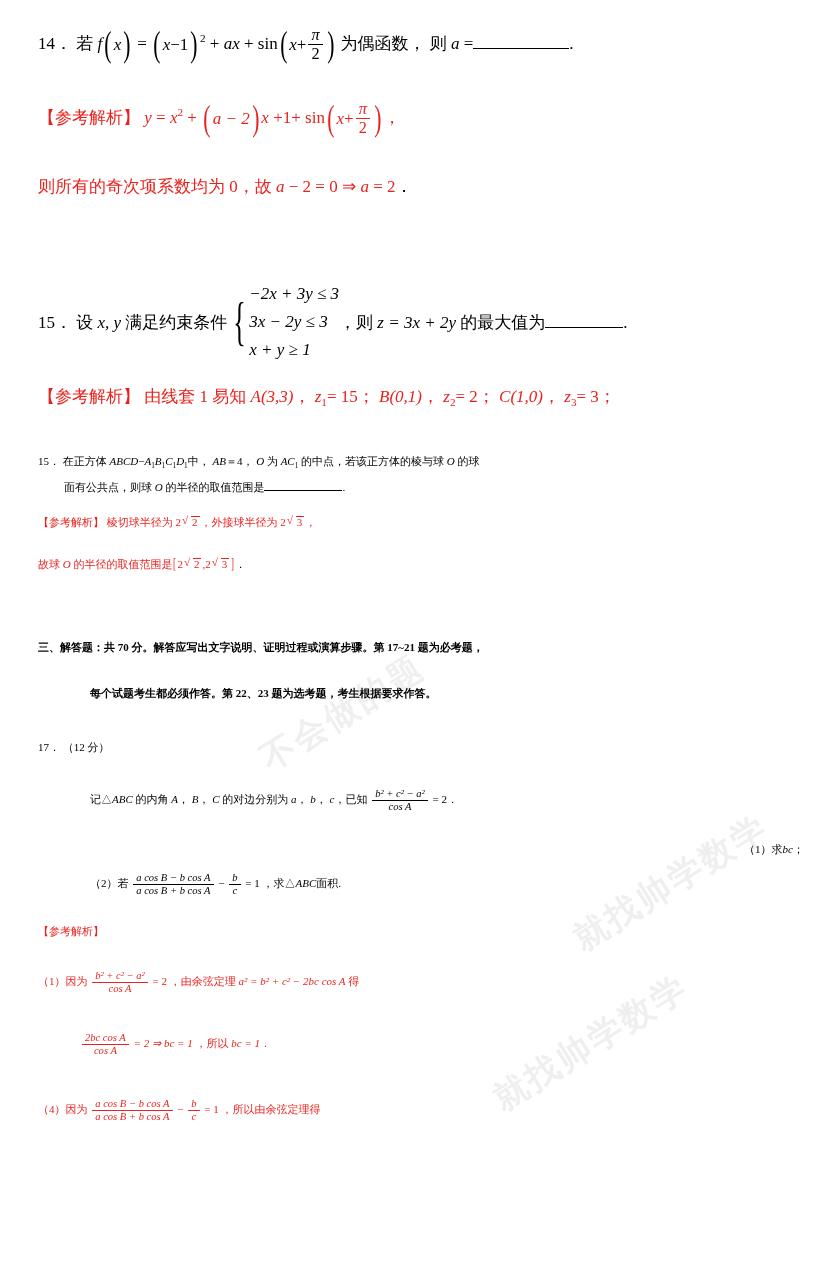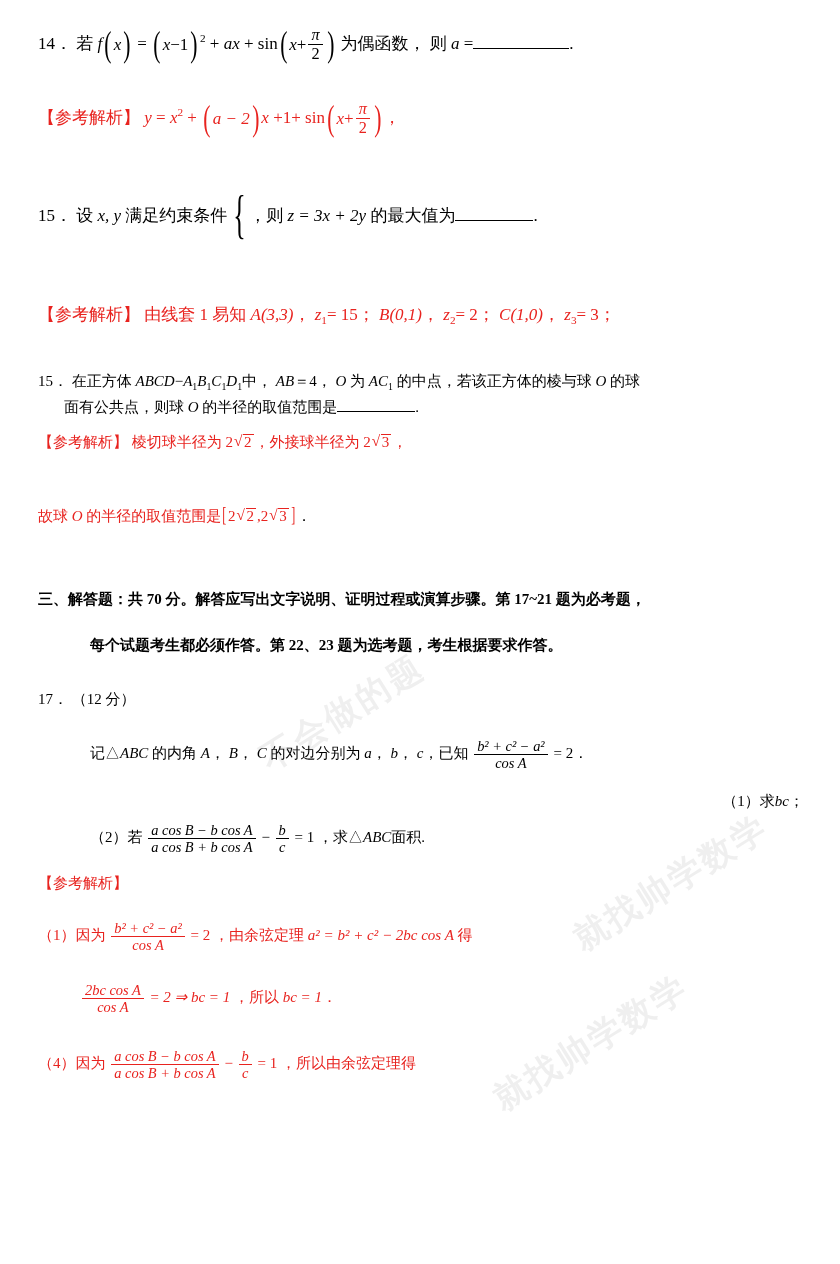--- a/index.html
+++ b/index.html
@@ -32,21 +32,21 @@
     position: relative;
     margin-bottom: 0;
   }
   .line {
     line-height: 1.0;
     white-space: nowrap;
   }
   .red { color: #e8231f; }
   .black { color: #000; }
   .it { font-style: italic; font-family: "Liberation Serif", serif; }
-  .sz16 { font-size: 15px; }
+  .sz16 { font-size: 11px; }
   .sz17 { font-size: 17px; }
   .sz15 { font-size: 15.5px; }
   .bold { font-weight: bold; }
 
   
   .frac {
     display: inline-block;
     vertical-align: middle;
     text-align: center;
     line-height: 1.12;
@@ -195,31 +195,44 @@
             <span class="it">x</span>
             <span>+</span>
             <span class="frac">
               <span class="num it">π</span>
               <span class="den">2</span>
             </span>
             <span class="pr">)</span>
           </span><span>，</span>
       </div>
 
+      <div class="line sz17 red" style="height:56px; padding-top:26px;">
+        <span>则所有的奇次项系数均为</span>
+        <span>0</span><span>，故</span>
+        <span class="it">a</span>
+        <span>− 2 = 0 ⇒</span>
+        <span class="it">a</span>
+        <span>= 2</span><span class="black">．</span>
+      </div>
     </div>
 
     <div class="blk" style="margin-top:46px;">
       <div class="line sz17" style="height:86px;">
         <span style="display:inline-block; vertical-align:middle;">
           <span>15．</span>
           <span>设</span>
           <span class="it">x, y</span>
           <span>满足约束条件</span>
         </span><span class="system">
             <span class="brace">{</span>
+            <span class="rows">
+              <span class="it" style="display:block;">−2x + 3y ≤ 3</span>
+              <span class="it" style="display:block;">3x − 2y ≤ 3</span>
+              <span class="it" style="display:block;">x + y ≥ 1</span>
+            </span>
           </span><span style="display:inline-block; vertical-align:middle;">
           <span>，则</span>
           <span class="it">z = 3x + 2y</span>
           <span>的最大值为</span><span class="blank blank-s"></span><span>.</span>
         </span>
       </div>
 
       <div class="line sz17 red" style="height:46px; padding-top:22px;">
         <span>【参考解析】</span>
         <span>由线套 1 易知</span>
@@ -250,21 +263,21 @@
         <span>面有公共点，则球</span>
         <span class="it">O</span>
         <span>的半径的取值范围是</span><span class="blank blank-s"></span><span>.</span>
       </div>
 
       <div class="line sz16 red" style="height:34px; padding-top:4px;">
         <span>【参考解析】</span>
         <span>棱切球半径为 2</span><span class="sqrt"><span class="rad">2</span></span><span>，外接球半径为 2</span><span class="sqrt"><span class="rad">3</span></span><span>，</span>
       </div>
 
-      <div class="line sz16 red" style="height:34px; padding-top:8px;margin-top:32px;">
+      <div class="line sz16 red" style="height:34px; padding-top:8px;">
         <span>故球</span>
         <span class="it">O</span>
         <span>的半径的取值范围是</span><span style="font-size:1.35em; line-height:0.6; display:inline-block; transform:scaleX(0.6);">[</span><span>2</span><span class="sqrt"><span class="rad">2</span></span><span>,2</span><span class="sqrt"><span class="rad">3</span></span><span style="font-size:1.35em; line-height:0.6; display:inline-block; transform:scaleX(0.6);">]</span><span class="black">．</span>
       </div>
     </div>
 
     <div class="blk" style="margin-top:50px;">
       <div class="line sz16 bold" style="height:46px;">三、解答题：共 70 分。解答应写出文字说明、证明过程或演算步骤。第 17~21 题为必考题，</div>
       <div class="line sz16 bold indent2" style="height:50px;">每个试题考生都必须作答。第 22、23 题为选考题，考生根据要求作答。</div>
     </div>

